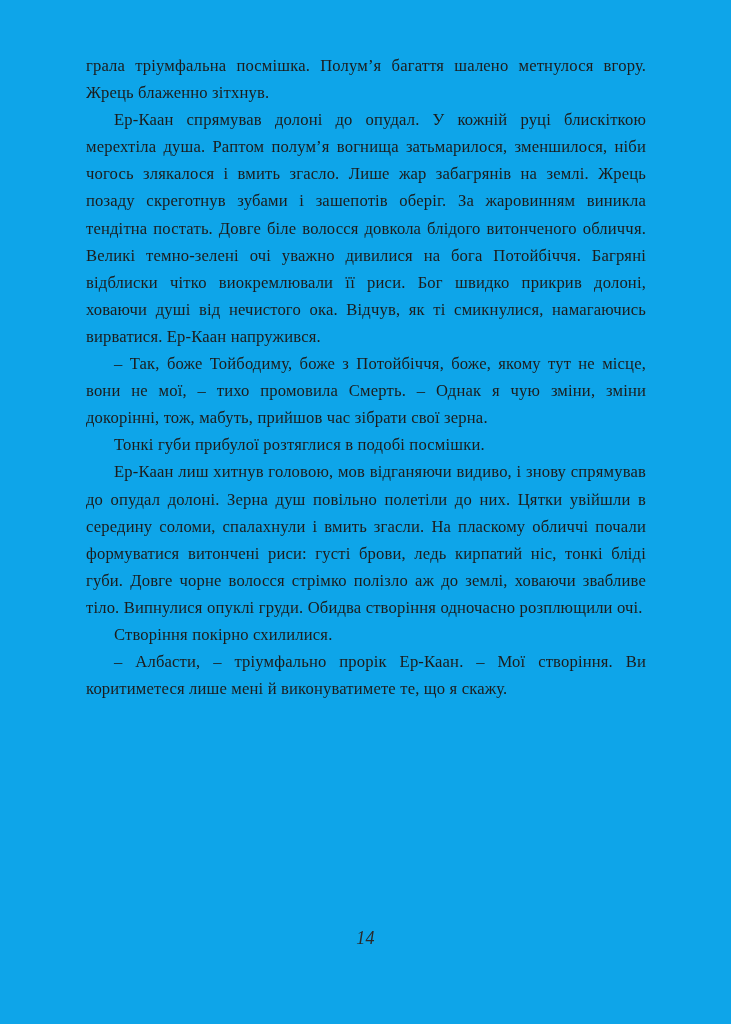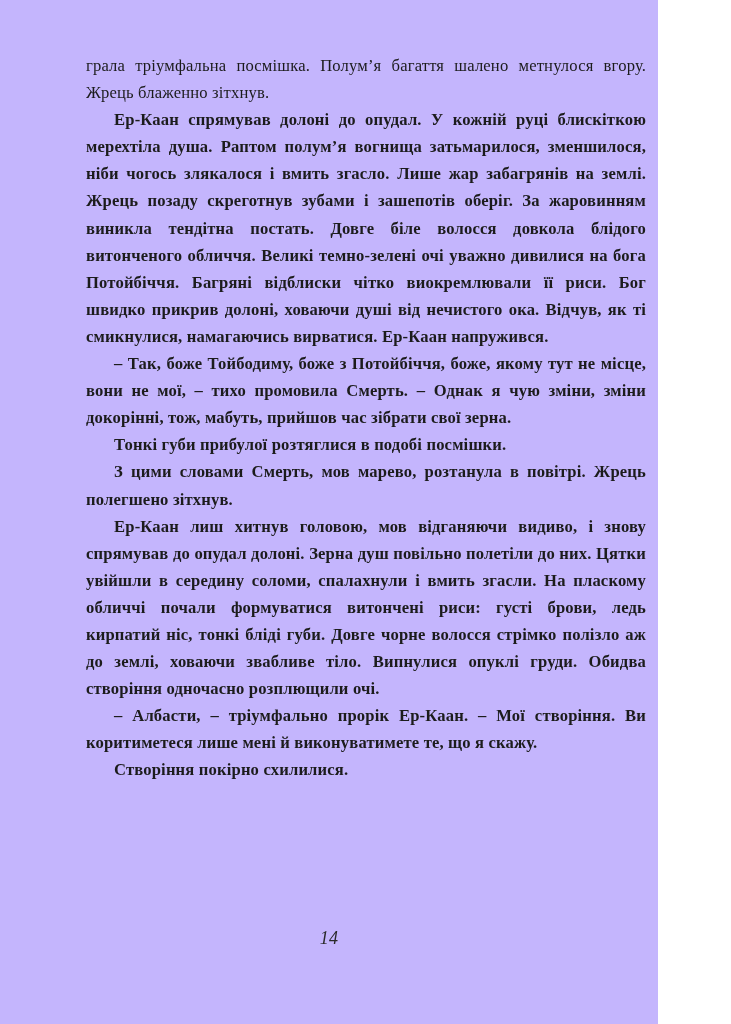--- a/index.html
+++ b/index.html
@@ -15,23 +15,23 @@
     overflow: hidden;
     font-family: "Liberation Serif", "DejaVu Serif", serif;
     color: #1a1a1a;
     -webkit-font-smoothing: antialiased;
   }
 
   .page {
     position: absolute;
     left: 0;
     top: 0;
-    width: 658px;
+    width: 731px;
     height: 1024px;
-    background: #c4b5fd;
+    background: #0ea5e9;
   }
 
   .text-block {
     position: absolute;
     left: 86px;
     top: 52px;
     width: 560px;
   }
 
   .para {
@@ -41,21 +41,20 @@
     font-size: 16.6px;
     line-height: 27.1px;
     color: #1c1c1c;
     letter-spacing: 0.01em;
     hyphens: manual;
     -webkit-hyphens: manual;
   }
 
   .para.indent {
     text-indent: 28px;
-    font-weight: bold;
   }
 
   .para.cont {
     text-indent: 0;
   }
 
   
   .para:last-of-type {
     text-align: justify;
   }
@@ -76,21 +75,20 @@
 </head>
 <body>
 
 <div class="page">
 
   <div class="text-block">
     <p class="para cont">грала тріумфальна посмішка. Полум’я багаття шалено метнулося вгору. Жрець блаженно зітхнув.</p>
     <p class="para indent">Ер-Каан спрямував долоні до опудал. У кожній руці блискіткою мерехтіла душа. Раптом полум’я вогнища затьмарилося, зменшилося, ніби чогось злякалося і вмить згасло. Лише жар забагрянів на землі. Жрець позаду скреготнув зубами і зашепотів оберіг. За жаровинням виникла тендітна постать. Довге біле волосся довкола блідого витонченого обличчя. Великі темно-зелені очі уважно дивилися на бога Потойбіччя. Багряні відблиски чітко виокремлювали її риси. Бог швидко прикрив долоні, ховаючи душі від нечистого ока. Відчув, як ті смикнулися, намагаючись вирватися. Ер-Каан напружився.</p>
     <p class="para indent">– Так, боже Тойбодиму, боже з Потойбіччя, боже, якому тут не місце, вони не мої, – тихо промовила Смерть. – Однак я чую зміни, зміни докорінні, тож, мабуть, прийшов час зібрати свої зерна.</p>
     <p class="para indent">Тонкі губи прибулої розтяглися в подобі посмішки.</p>
-    <p class="para indent">З цими словами Смерть, мов марево, розтанула в повітрі. Жрець полегшено зітхнув.</p>
     <p class="para indent">Ер-Каан лиш хитнув головою, мов відганяючи видиво, і знову спрямував до опудал долоні. Зерна душ повільно полетіли до них. Цятки увійшли в середину соломи, спалахнули і вмить згасли. На пласкому обличчі почали формуватися витончені риси: густі брови, ледь кирпатий ніс, тонкі бліді губи. Довге чорне волосся стрімко полізло аж до землі, ховаючи звабливе тіло. Випнулися опуклі груди. Обидва створіння одночасно розплющили очі.</p>
+    <p class="para indent">Створіння покірно схилилися.</p>
     <p class="para indent">– Албасти, – тріумфально прорік Ер-Каан. – Мої створіння. Ви коритиметеся лише мені й виконуватимете те, що я скажу.</p>
-    <p class="para indent">Створіння покірно схилилися.</p>
   </div>
 
   <div class="page-number">14</div>
 
 </div>
 
 </body></html>

